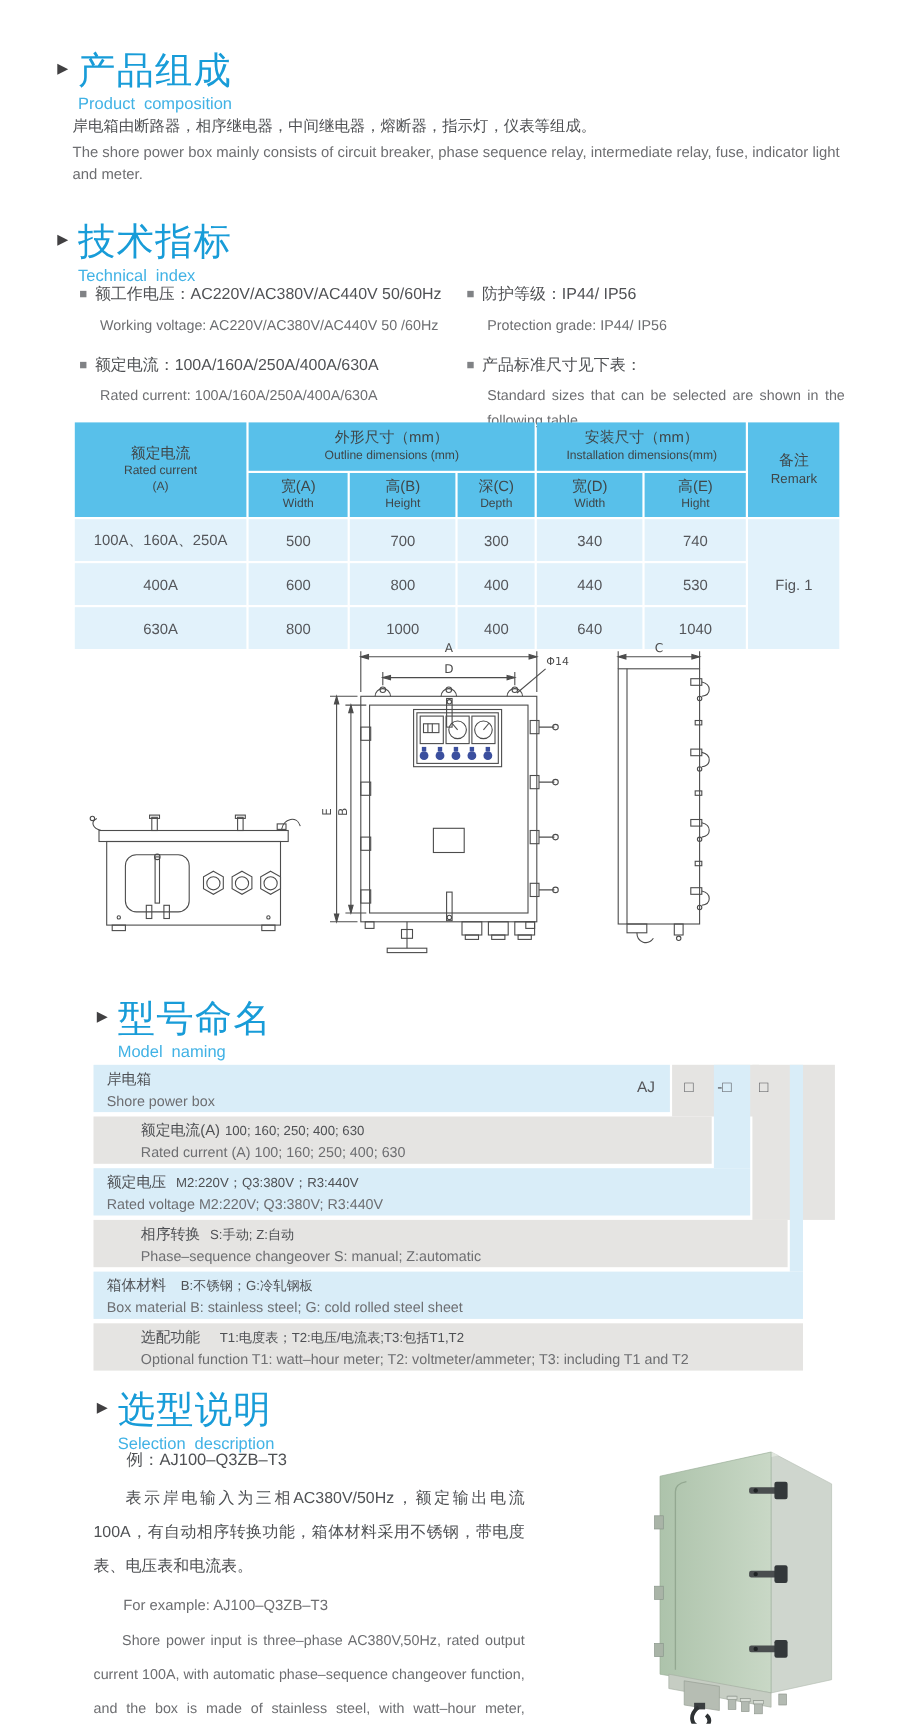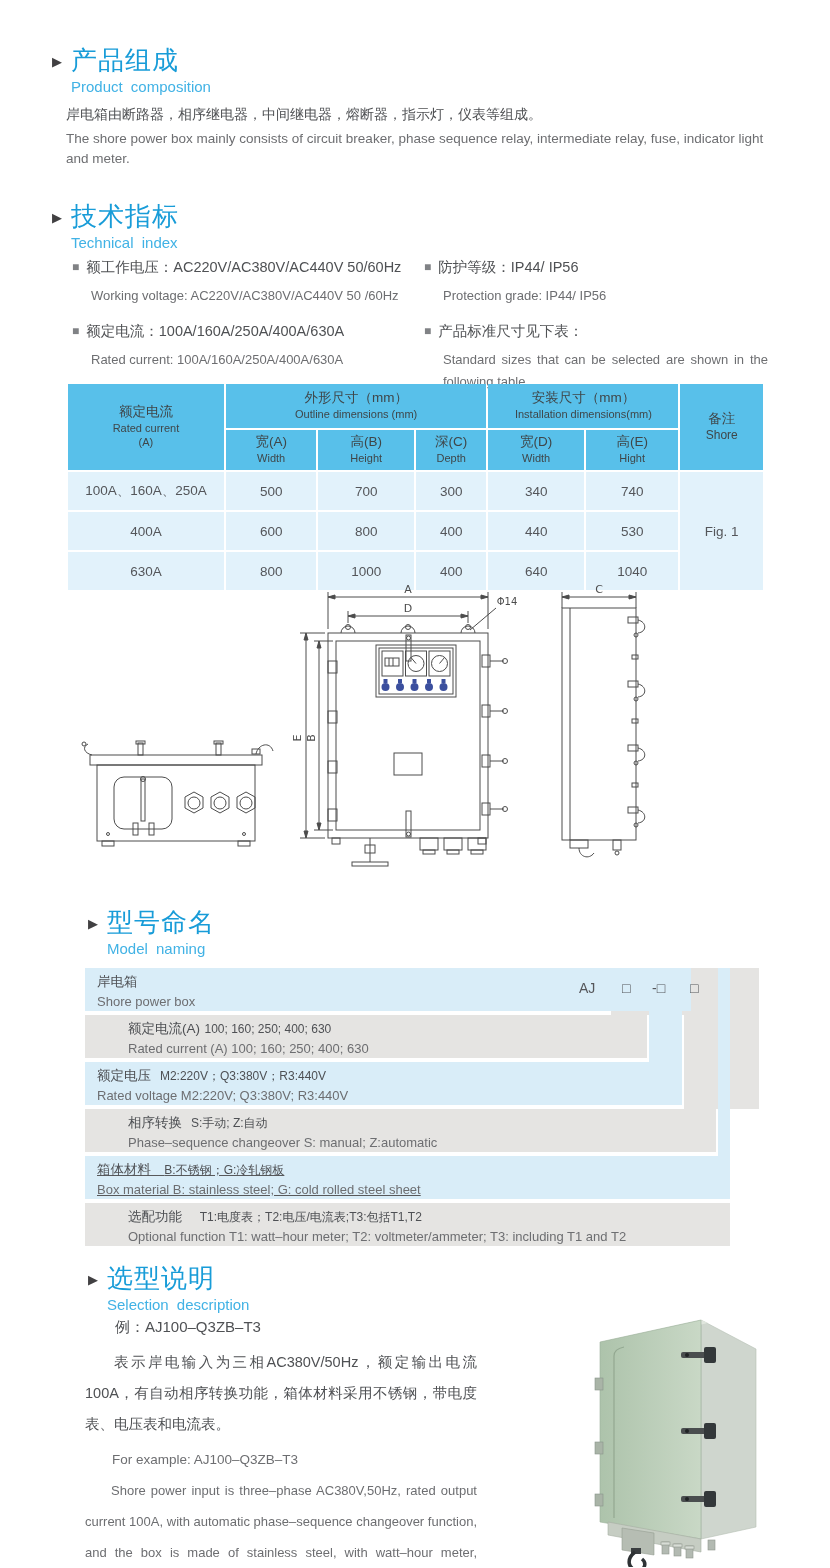--- a/index.html
+++ b/index.html
@@ -3,21 +3,21 @@
 <meta charset="utf-8">
 <style>
   html,body{margin:0;padding:0;background:#ffffff;}
   .page{position:relative;width:830px;height:1568px;background:#fff;overflow:hidden;
         font-family:"Liberation Sans","DejaVu Sans",sans-serif;color:#58595b;}
   .abs{position:absolute;}
 
   
   .sec-head{display:flex;align-items:flex-start;}
   .sec-arrow{font-size:13px;color:#414042;line-height:1;margin-top:9px;margin-right:9px;}
-  .t-zh{font-size:26px;color:#189cd8;letter-spacing:1px;line-height:1.1;}
+  .t-zh{font-size:34px;color:#189cd8;letter-spacing:1px;line-height:1.1;}
   .t-en{font-size:15px;color:#41b2e5;word-spacing:4px;margin-top:3px;}
 
   
   .body-zh{font-size:14px;color:#4f5154;line-height:1.5;}
   .body-en{font-size:13.5px;color:#6d6e71;line-height:1.5;}
 
   
   .spec{margin-bottom:16px;}
   .spec-zh{font-size:14.5px;color:#4f5154;}
   .bullet{color:#808285;font-size:12px;margin-right:7px;position:relative;top:-1px;}
@@ -121,21 +121,21 @@
       <th colspan="3">
         <div class="h-zh">外形尺寸（mm）</div>
         <div class="h-en">Outline dimensions (mm)</div>
       </th>
       <th colspan="2">
         <div class="h-zh">安装尺寸（mm）</div>
         <div class="h-en">Installation dimensions(mm)</div>
       </th>
       <th rowspan="2">
         <div class="h-zh">备注</div>
-        <div class="h-en" style="font-size:12px;">Shore</div>
+        <div class="h-en" style="font-size:12px;">Remark</div>
       </th>
     </tr>
     <tr style="height:40px;">
       <th>
             <div class="h-zh">宽(A)</div>
             <div class="h-en">Width</div>
           </th>
       <th>
             <div class="h-zh">高(B)</div>
             <div class="h-en">Height</div>
@@ -377,37 +377,37 @@
     </div>
   </div>
 
   <div class="nm abs" style="left:85px;top:968px;width:645px;height:278px;">
 
     <div class="riser ngray" style="left:526px;width:36px;height:47px;"></div>
     <div class="riser nblue" style="left:564px;width:33px;height:94px;"></div>
     <div class="riser ngray" style="left:599px;width:32px;height:141px;"></div>
     <div class="riser nblue" style="left:633px;width:12px;height:188px;"></div>
 
-    <div class="nrow nblue" style="top:0;width:606px;">
+    <div class="nrow nblue" style="top:0;width:524px;">
       <div><span class="nl">岸电箱</span></div>
       <div class="nen">Shore power box</div>
     </div>
     <div class="nrow ngray" style="top:47px;width:562px;">
       <div><span class="nl">额定电流(A)</span>&nbsp;<span class="ndet">100; 160; 250; 400; 630</span></div>
       <div class="nen">Rated current (A) 100; 160; 250; 400; 630</div>
     </div>
     <div class="nrow nblue" style="top:94px;width:597px;">
       <div><span class="nl">额定电压</span>&nbsp;&nbsp;<span class="ndet">M2:220V；Q3:380V；R3:440V</span></div>
       <div class="nen">Rated voltage  M2:220V;  Q3:380V;  R3:440V</div>
     </div>
     <div class="nrow ngray" style="top:141px;width:631px;">
       <div><span class="nl">相序转换</span>&nbsp;&nbsp;<span class="ndet">S:手动; Z:自动</span></div>
       <div class="nen">Phase–sequence changeover  S: manual;  Z:automatic</div>
     </div>
-    <div class="nrow nblue" style="top:188px;width:645px;text-decoration:underline;">
+    <div class="nrow nblue" style="top:188px;width:645px;">
       <div><span class="nl">箱体材料</span>&nbsp;&nbsp;&nbsp;<span class="ndet">B:不锈钢；G:冷轧钢板</span></div>
       <div class="nen">Box material   B: stainless steel; G: cold rolled steel sheet</div>
     </div>
     <div class="nrow ngray" style="top:235px;width:645px;">
       <div><span class="nl">选配功能</span>&nbsp;&nbsp;&nbsp;&nbsp;<span class="ndet">T1:电度表；T2:电压/电流表;T3:包括T1,T2</span></div>
       <div class="nen">Optional function  T1: watt–hour meter; T2: voltmeter/ammeter; T3: including T1 and T2</div>
     </div>
 
     <span class="code" style="left:494px;">AJ</span>
     <span class="code" style="left:537px;">□</span>

